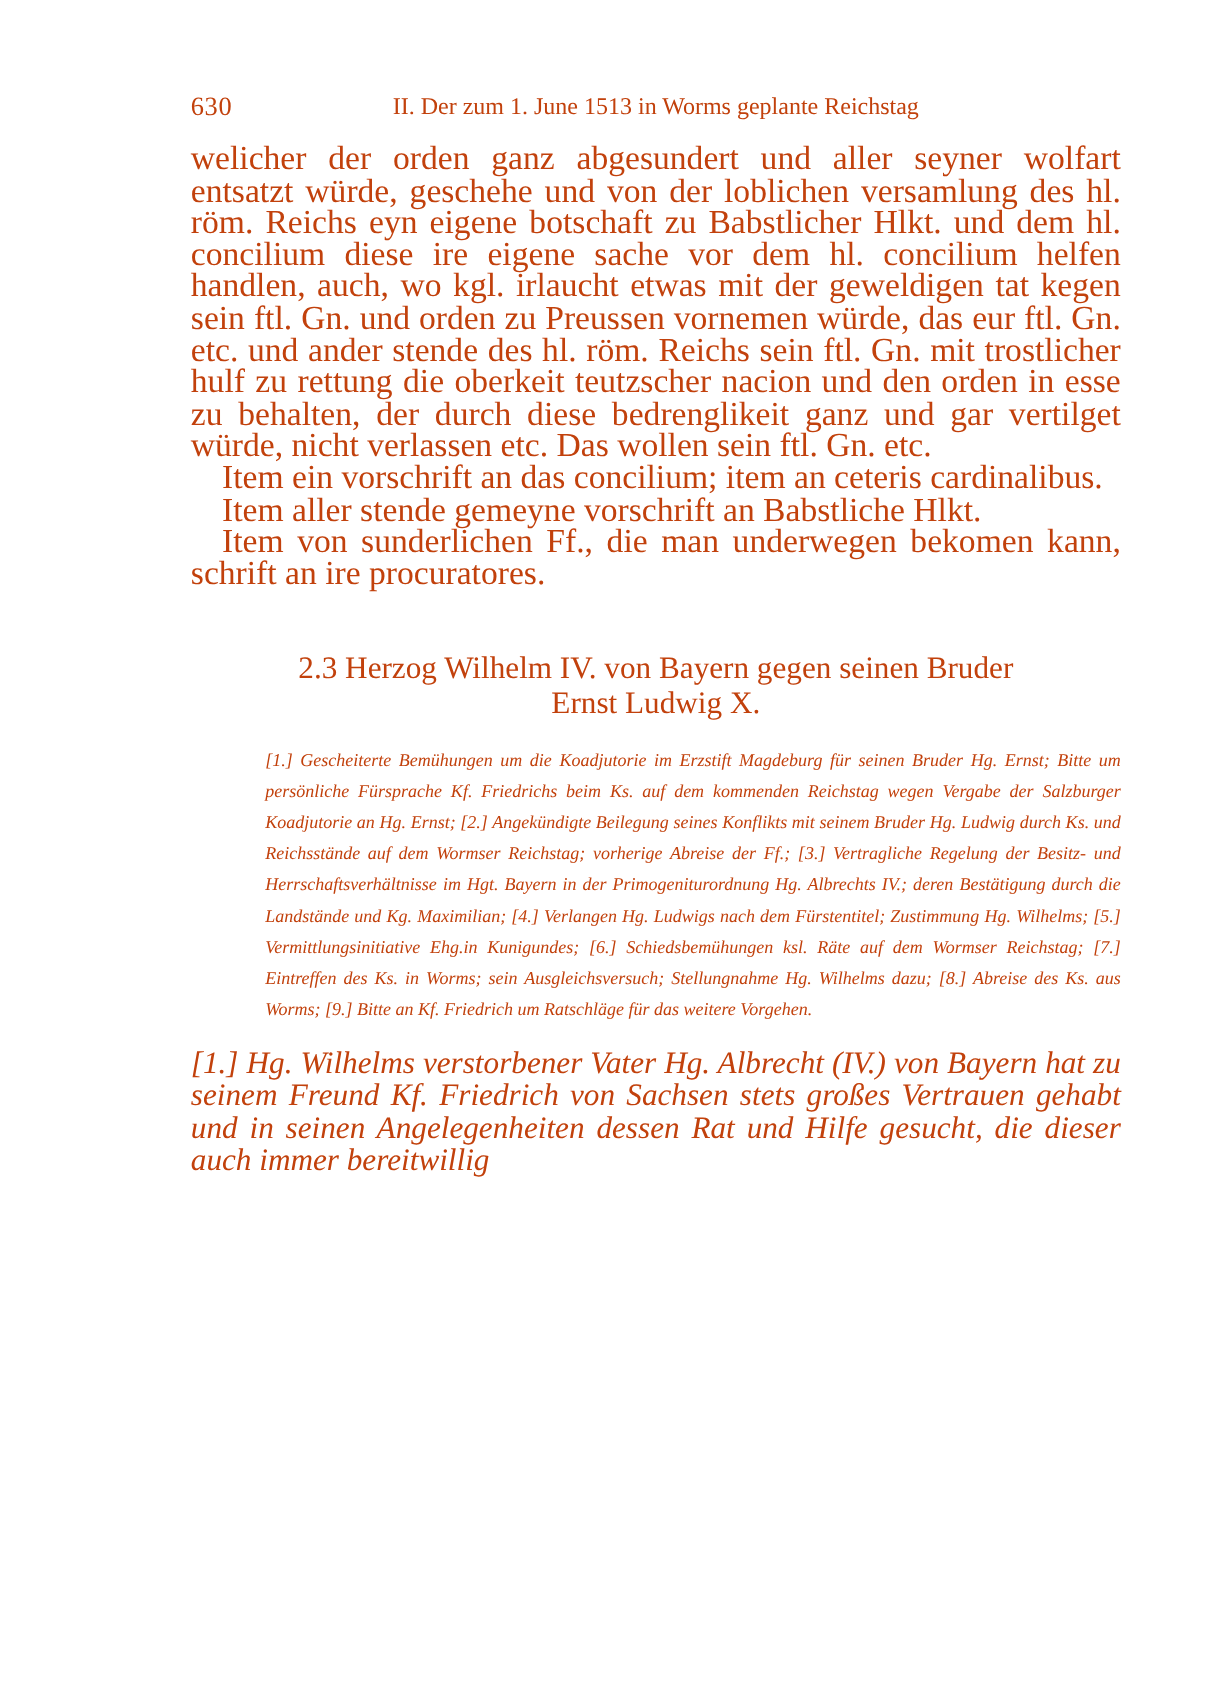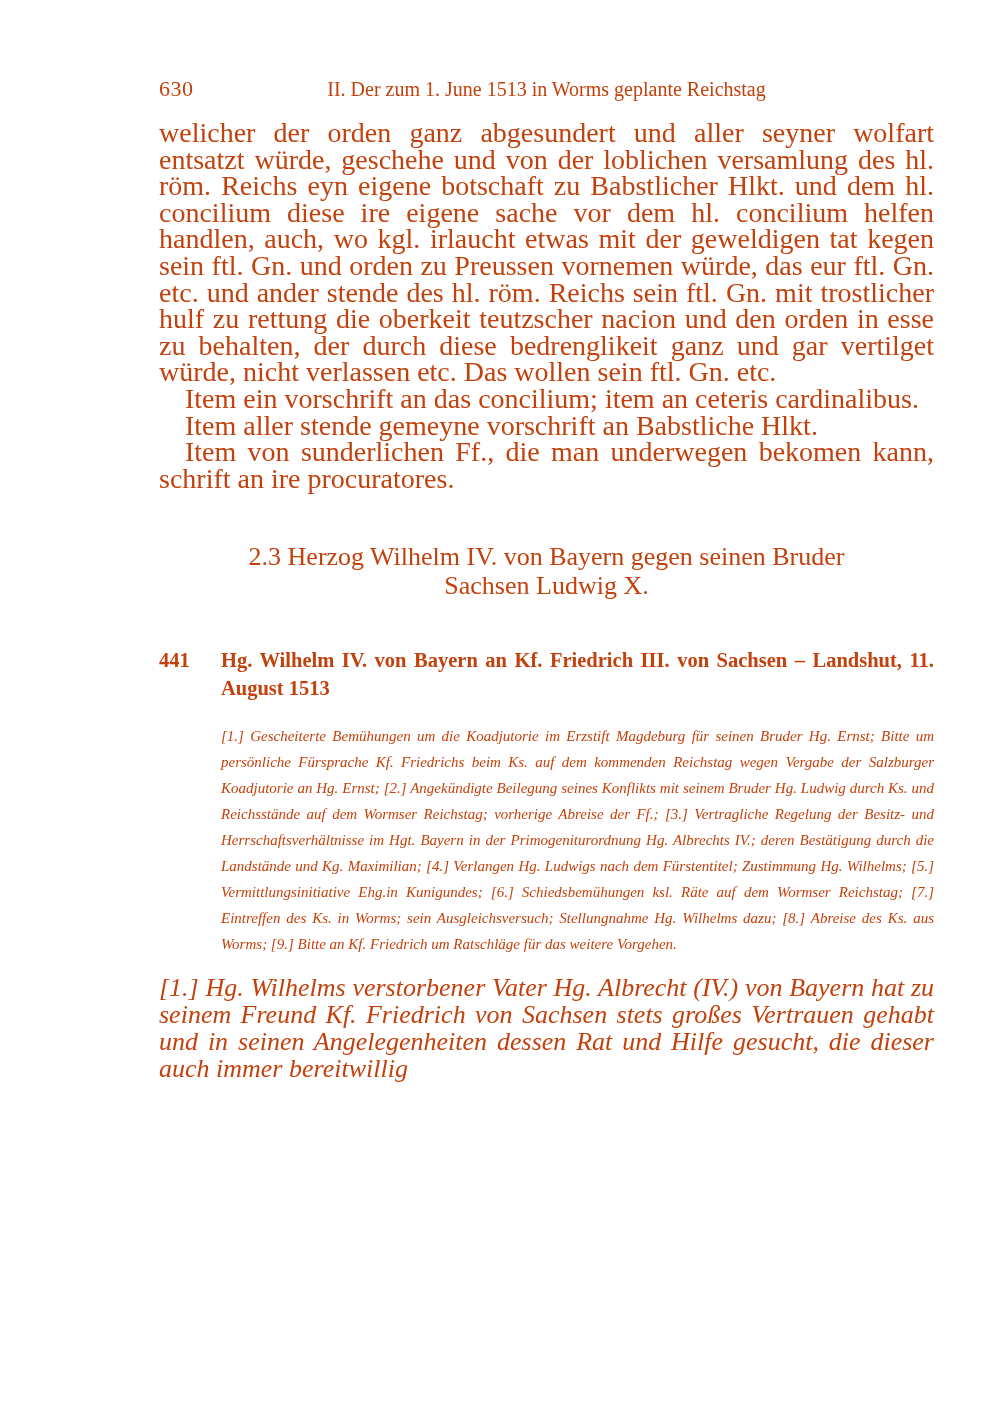--- a/index.html
+++ b/index.html
@@ -109,25 +109,21 @@
 
   <p class="body-text">welicher der orden ganz abgesundert und aller seyner wolfart entsatzt würde, geschehe und von der loblichen versamlung des hl. röm. Reichs eyn eigene botschaft zu Babstlicher Hlkt. und dem hl. concilium diese ire eigene sache vor dem hl. concilium helfen handlen, auch, wo kgl. irlaucht etwas mit der geweldigen tat kegen sein ftl. Gn. und orden zu Preussen vornemen würde, das eur ftl. Gn. etc. und ander stende des hl. röm. Reichs sein ftl. Gn. mit trostlicher hulf zu rettung die oberkeit teutzscher nacion und den orden in esse zu behalten, der durch diese bedrenglikeit ganz und gar vertilget würde, nicht verlassen etc. Das wollen sein ftl. Gn. etc.</p>
 
 
   <p class="body-text indent">Item ein vorschrift an das concilium; item an ceteris cardinalibus.</p>
 
   <p class="body-text indent">Item aller stende gemeyne vorschrift an Babstliche Hlkt.</p>
 
   <p class="body-text indent">Item von sunderlichen Ff., die man underwegen bekomen kann, schrift an ire procuratores.</p>
 
-  <h2 class="section-heading"><span>2.3 Herzog Wilhelm IV. von Bayern gegen seinen Bruder</span><br><span>Sachsen Ludwig X.</span></h2>
+  <h2 class="section-heading"><span>2.3 Herzog Wilhelm IV. von Bayern gegen seinen Bruder</span><br><span>Ernst Ludwig X.</span></h2>
 
-  <div class="entry-heading">
-    <span class="entry-number">441</span>
-    <span class="entry-title">Hg. Wilhelm IV. von Bayern an Kf. Friedrich III. von Sachsen – Landshut, 11. August 1513</span>
-  </div>
 
   <p class="entry-summary">[1.] Gescheiterte Bemühungen um die Koadjutorie im Erzstift Magdeburg für seinen Bruder Hg. Ernst; Bitte um persönliche Fürsprache Kf. Friedrichs beim Ks. auf dem kommenden Reichstag wegen Vergabe der Salzburger Koadjutorie an Hg. Ernst; [2.] Angekündigte Beilegung seines Konflikts mit seinem Bruder Hg. Ludwig durch Ks. und Reichsstände auf dem Wormser Reichstag; vorherige Abreise der Ff.; [3.] Vertragliche Regelung der Besitz- und Herrschaftsverhältnisse im Hgt. Bayern in der Primogeniturordnung Hg. Albrechts IV.; deren Bestätigung durch die Landstände und Kg. Maximilian; [4.] Verlangen Hg. Ludwigs nach dem Fürstentitel; Zustimmung Hg. Wilhelms; [5.] Vermittlungsinitiative Ehg.in Kunigundes; [6.] Schiedsbemühungen ksl. Räte auf dem Wormser Reichstag; [7.] Eintreffen des Ks. in Worms; sein Ausgleichsversuch; Stellungnahme Hg. Wilhelms dazu; [8.] Abreise des Ks. aus Worms; [9.] Bitte an Kf. Friedrich um Ratschläge für das weitere Vorgehen.</p>
 
 
   <p class="doc-text">[1.] Hg. Wilhelms verstorbener Vater Hg. Albrecht (IV.) von Bayern hat zu seinem Freund Kf. Friedrich von Sachsen stets großes Vertrauen gehabt und in seinen Angelegenheiten dessen Rat und Hilfe gesucht, die dieser auch immer bereitwillig</p>
 
 </div>
 
 </body></html>

